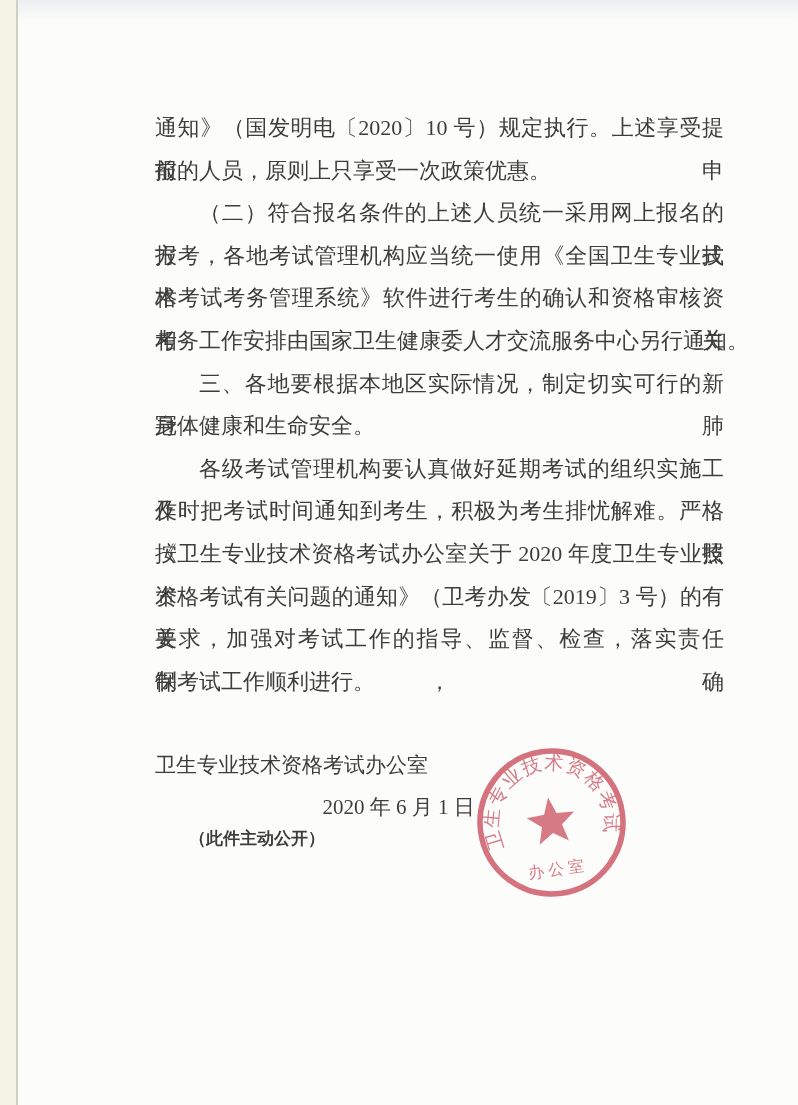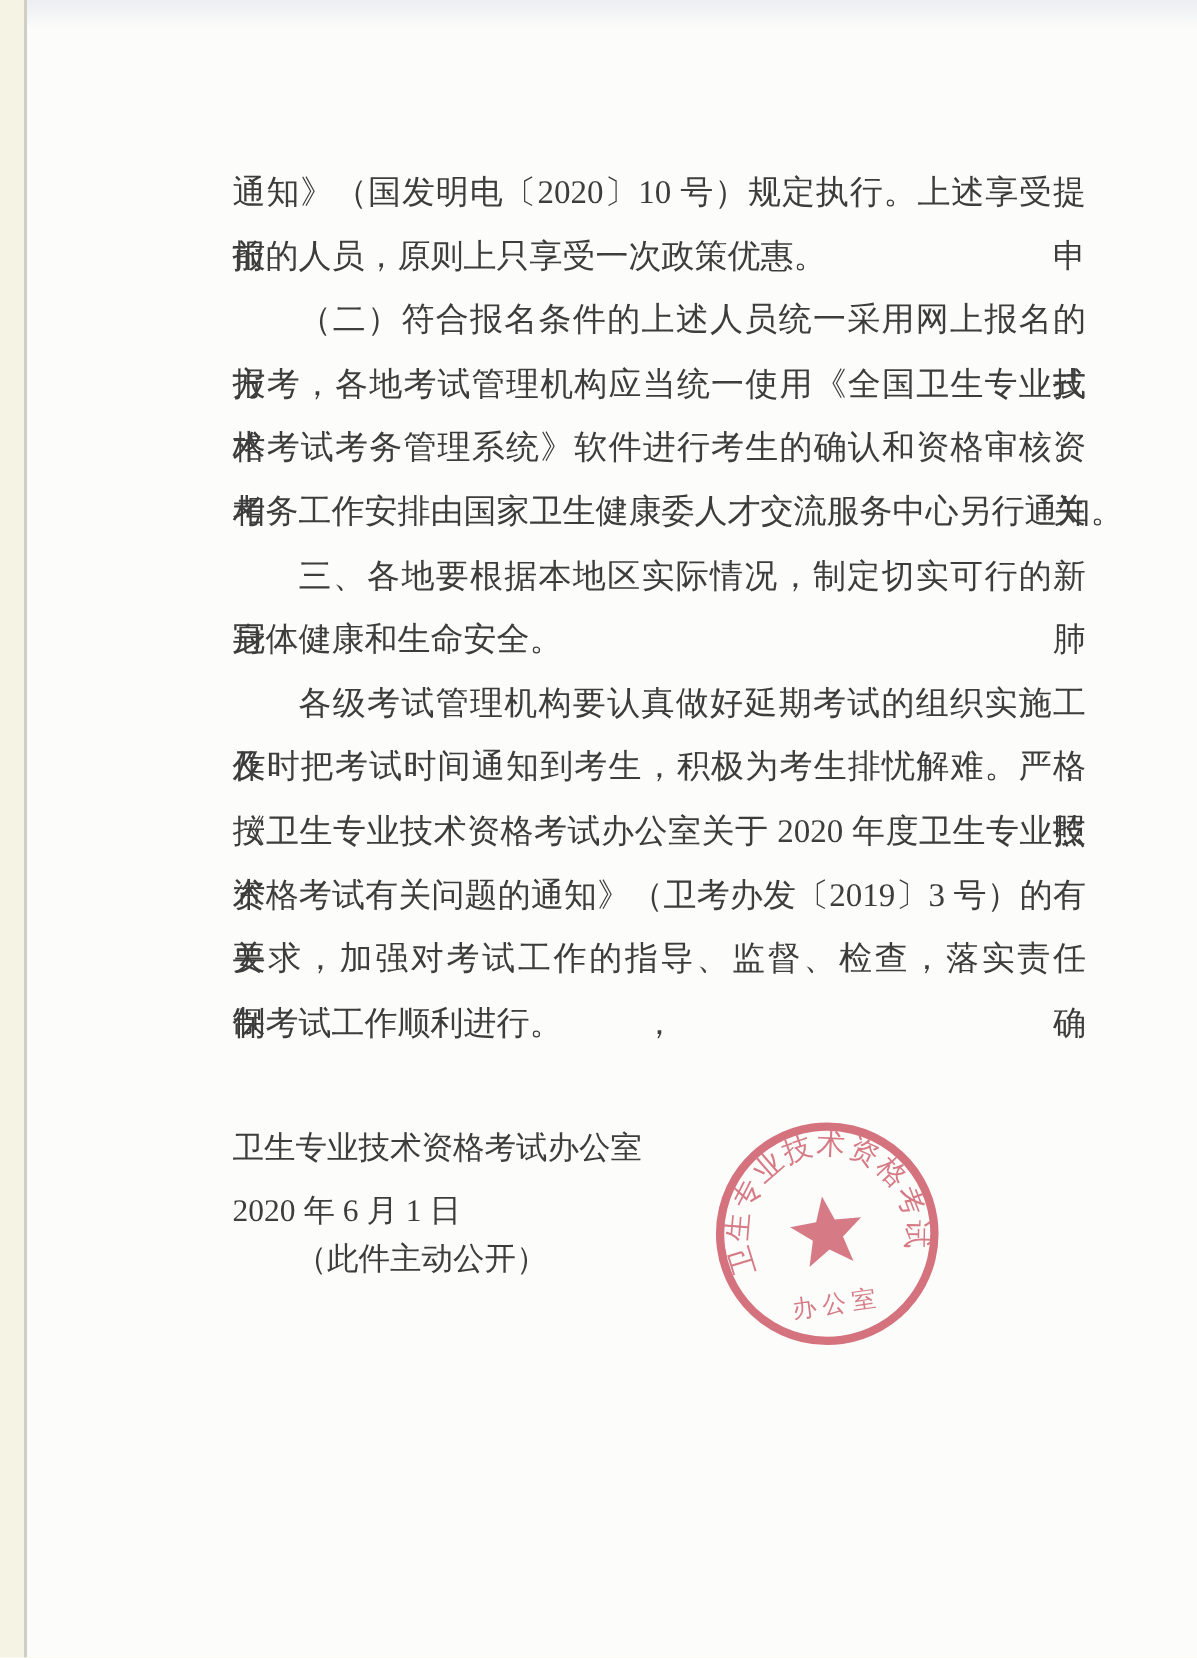--- a/index.html
+++ b/index.html
@@ -45,27 +45,28 @@
   .sig-line {
     margin-top: 41px;
     height: 42px; line-height: 42px;
     font-size: 21px;
     text-align: left;
     padding-right: 29px;
   }
   .date-line {
     height: 42px; line-height: 42px;
     font-size: 21px;
-    text-align: left;
+    text-align: center;
     padding-right: 82px;
   }
   .disclosure-line {
     height: 22px; line-height: 22px;
-    font-size: 21px;
+    font-size: 17px;
     text-indent: 2em;
+    font-weight: bold;
   }
   .seal {
     position: absolute;
     left: 452px; top: 741px;
     width: 163px; height: 163px;
     mix-blend-mode: multiply;
     opacity: 0.82;
   }
 </style>
 </head>

